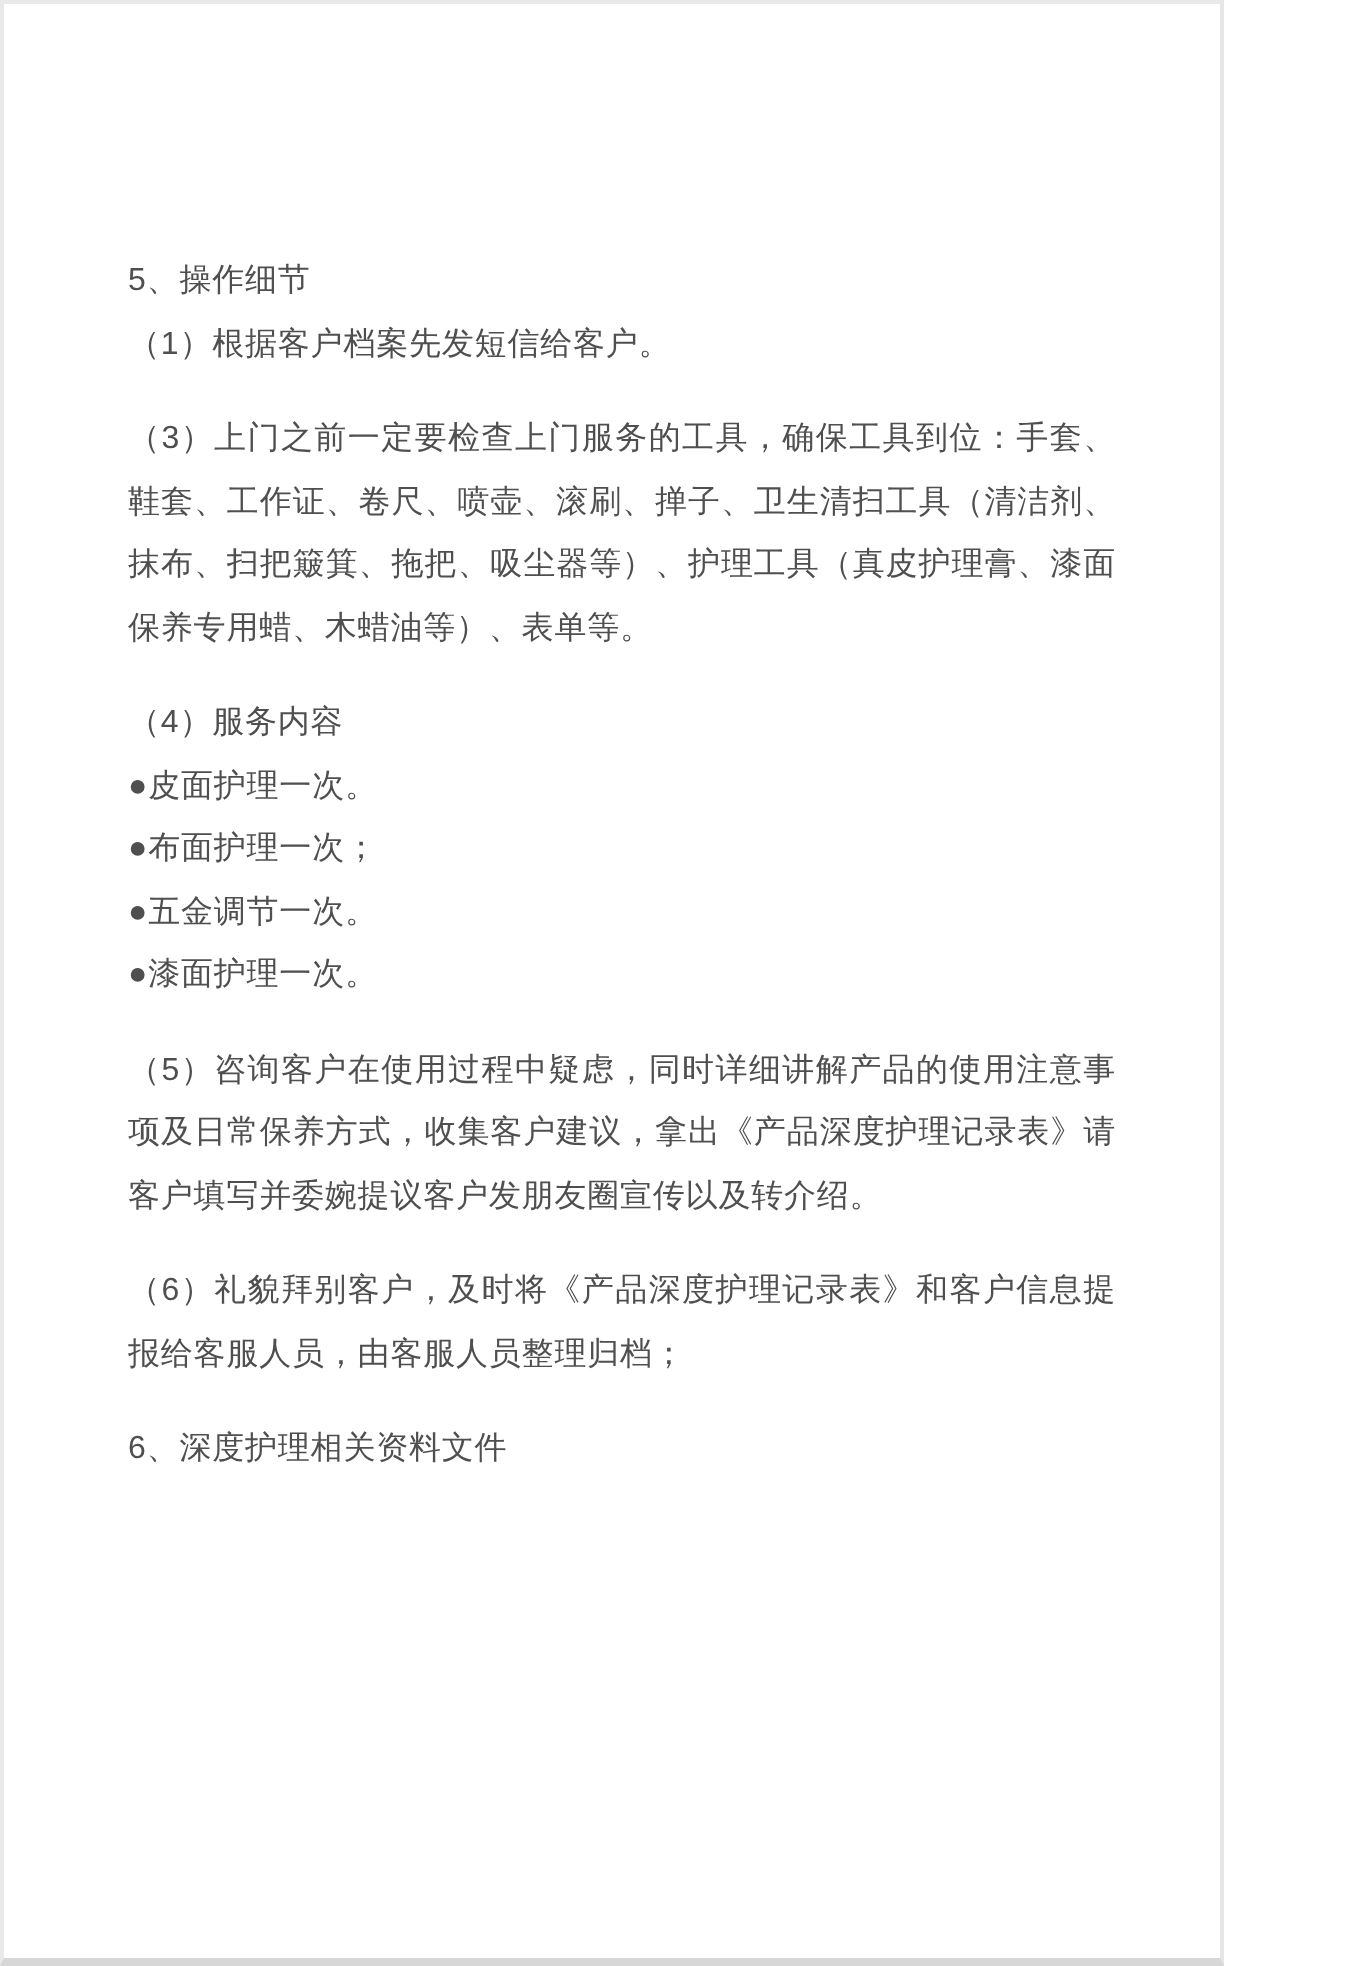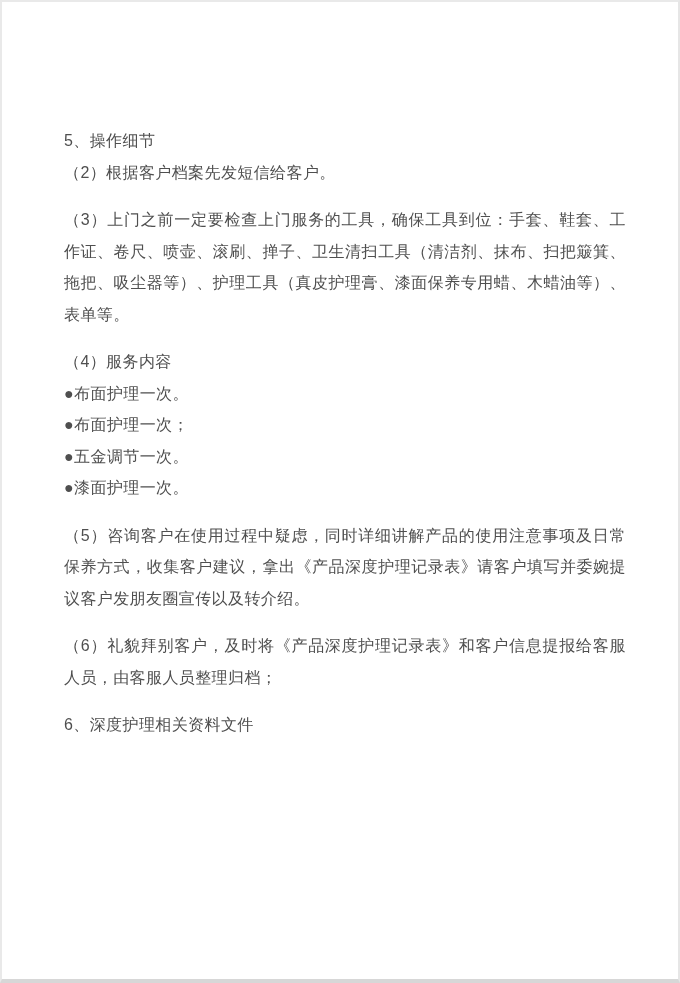--- a/index.html
+++ b/index.html
@@ -2,21 +2,21 @@
 <html><head>
 <meta charset="utf-8">
 <style>
   html, body {
     margin: 0;
     padding: 0;
     background: #ffffff;
   }
   .page {
     position: relative;
-    width: 680px;
+    width: 612px;
     height: 983px;
     box-sizing: border-box;
     background: #ffffff;
     border-top: 2px solid #e9e9e9;
     border-left: 2px solid #e9e9e9;
     border-right: 2px solid #e6e6e6;
     border-bottom: 4px solid #d7d7d7;
     overflow: hidden;
     font-family: "Liberation Sans", "DejaVu Sans", sans-serif;
   }
@@ -43,29 +43,29 @@
   }
 </style>
 </head>
 <body>
 
 <div class="page">
   <div class="content">
 
     <div class="group">
       <p class="line">5、操作细节</p>
-      <p class="line">（2）根据客户档案先发短信给客户。</p>
+      <p class="line">（1）根据客户档案先发短信给客户。</p>
     </div>
 
     <p class="para group">（3）上门之前一定要检查上门服务的工具，确保工具到位：手套、鞋套、工作证、卷尺、喷壶、滚刷、掸子、卫生清扫工具（清洁剂、抹布、扫把簸箕、拖把、吸尘器等）、护理工具（真皮护理膏、漆面保养专用蜡、木蜡油等）、表单等。</p>
 
 
     <div class="group">
       <p class="line">（4）服务内容</p>
-      <p class="line bullet-row"><span class="marker">●</span><span>布面护理一次。</span></p>
+      <p class="line bullet-row"><span class="marker">●</span><span>皮面护理一次。</span></p>
       <p class="line bullet-row"><span class="marker">●</span><span>布面护理一次；</span></p>
       <p class="line bullet-row"><span class="marker">●</span><span>五金调节一次。</span></p>
       <p class="line bullet-row"><span class="marker">●</span><span>漆面护理一次。</span></p>
     </div>
 
     <p class="para group">（5）咨询客户在使用过程中疑虑，同时详细讲解产品的使用注意事项及日常保养方式，收集客户建议，拿出《产品深度护理记录表》请客户填写并委婉提议客户发朋友圈宣传以及转介绍。</p>
 
     <p class="para group">（6）礼貌拜别客户，及时将《产品深度护理记录表》和客户信息提报给客服人员，由客服人员整理归档；</p>
 
     <p class="para group">6、深度护理相关资料文件</p>

